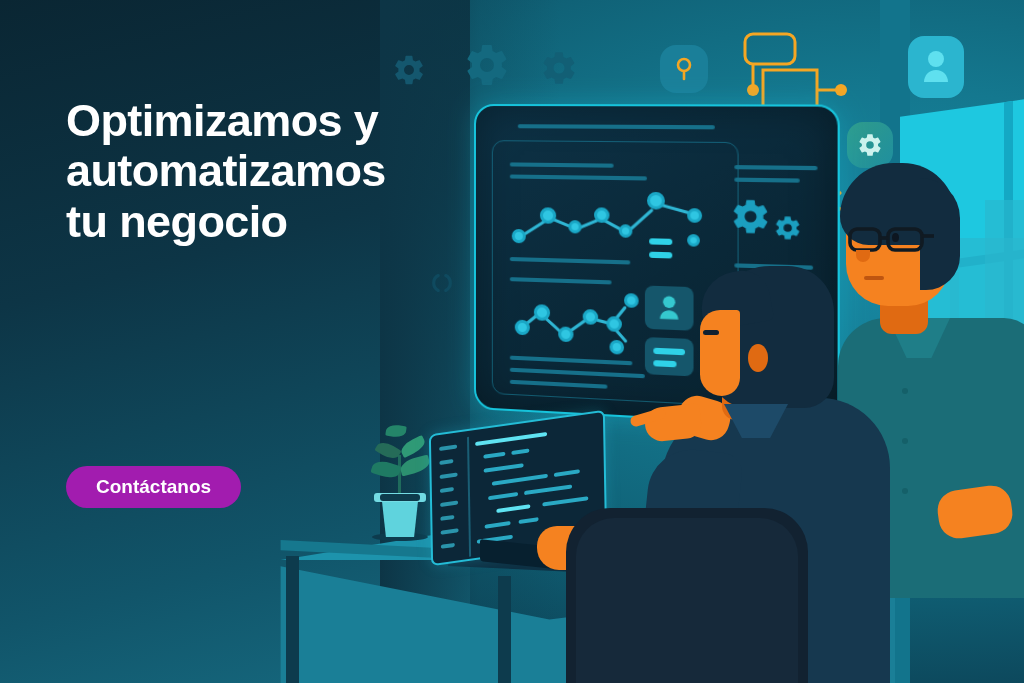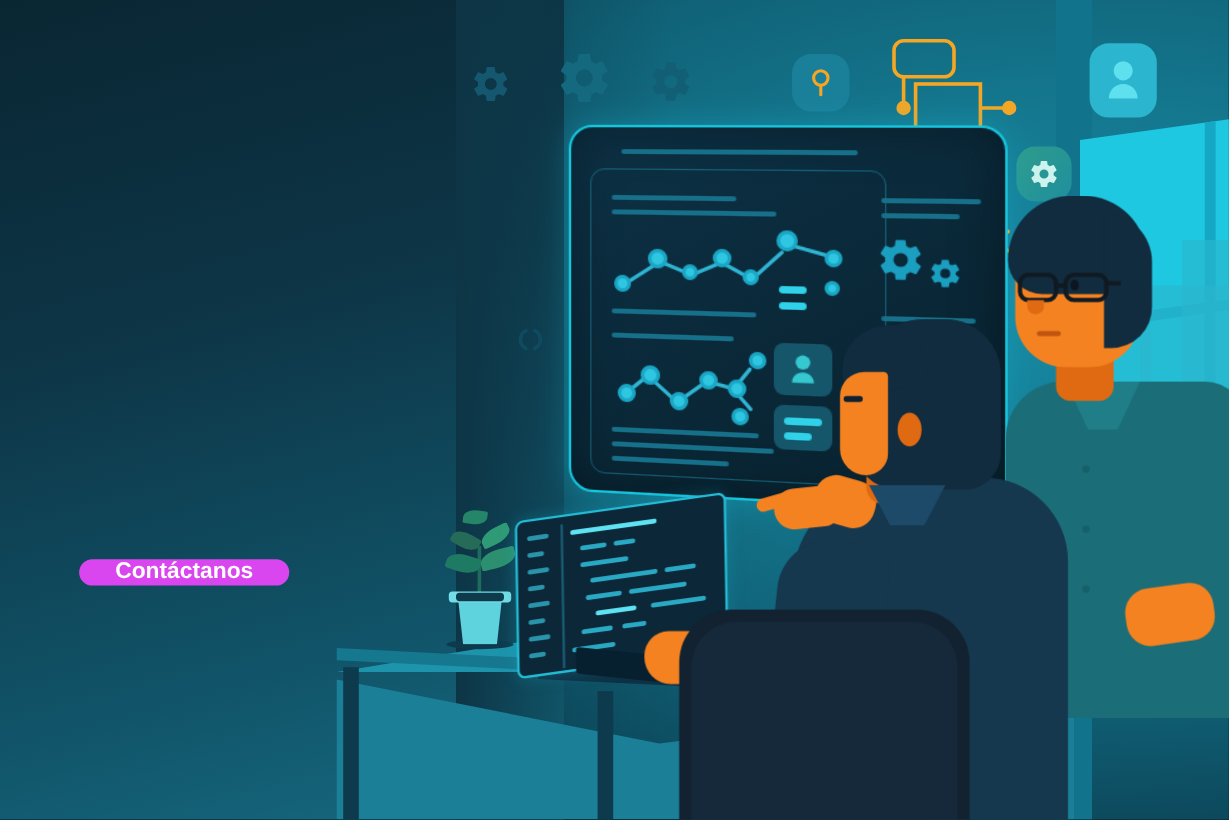--- a/index.html
+++ b/index.html
@@ -146,23 +146,23 @@
     white-space:pre-line;
   }
   .txt-sub {
     position:absolute; left:66px; top:298px; width:372px;
     color:#dfeef2;
     font-size:19.5px; line-height:1.72;
     white-space:pre-line;
   }
   .cta {
     position:absolute; left:66px; top:466px;
-    padding:0 30px;
+    padding:10px 30px;
     border:none; border-radius:30px;
-    background:#d946ef;
+    background:#a21caf;
     color:#ffffff; font-size:19px; font-weight:700;
     cursor:pointer;
     font-family:"Liberation Sans", sans-serif;
   }
 </style>
 </head>
 <body>
 
 <div id="stage">
 
@@ -419,15 +419,18 @@
     <div style="position:absolute;left:703px;top:330px;width:16px;height:5px;border-radius:3px;background:#0f2031;"></div>
 
     <div class="sk-d" style="position:absolute;left:748px;top:344px;width:20px;height:28px;border-radius:50%;"></div>
 
     <div style="position:absolute;left:724px;top:404px;width:64px;height:34px;background:#1d4a68;clip-path:polygon(0 0,100% 0,72% 100%,28% 100%);"></div>
   </div>
 
   <div class="chair" style="position:absolute;left:566px;top:508px;width:242px;height:175px;border-radius:44px 44px 0 0;"></div>
   <div style="position:absolute;left:576px;top:518px;width:222px;height:165px;border-radius:38px 38px 0 0;background:#16293a;"></div>
 
+  <h1 class="txt-head">Optimizamos y
+automatizamos
+tu negocio</h1>
   <button class="cta">Contáctanos</button>
 
 </div>
 
 </body></html>

